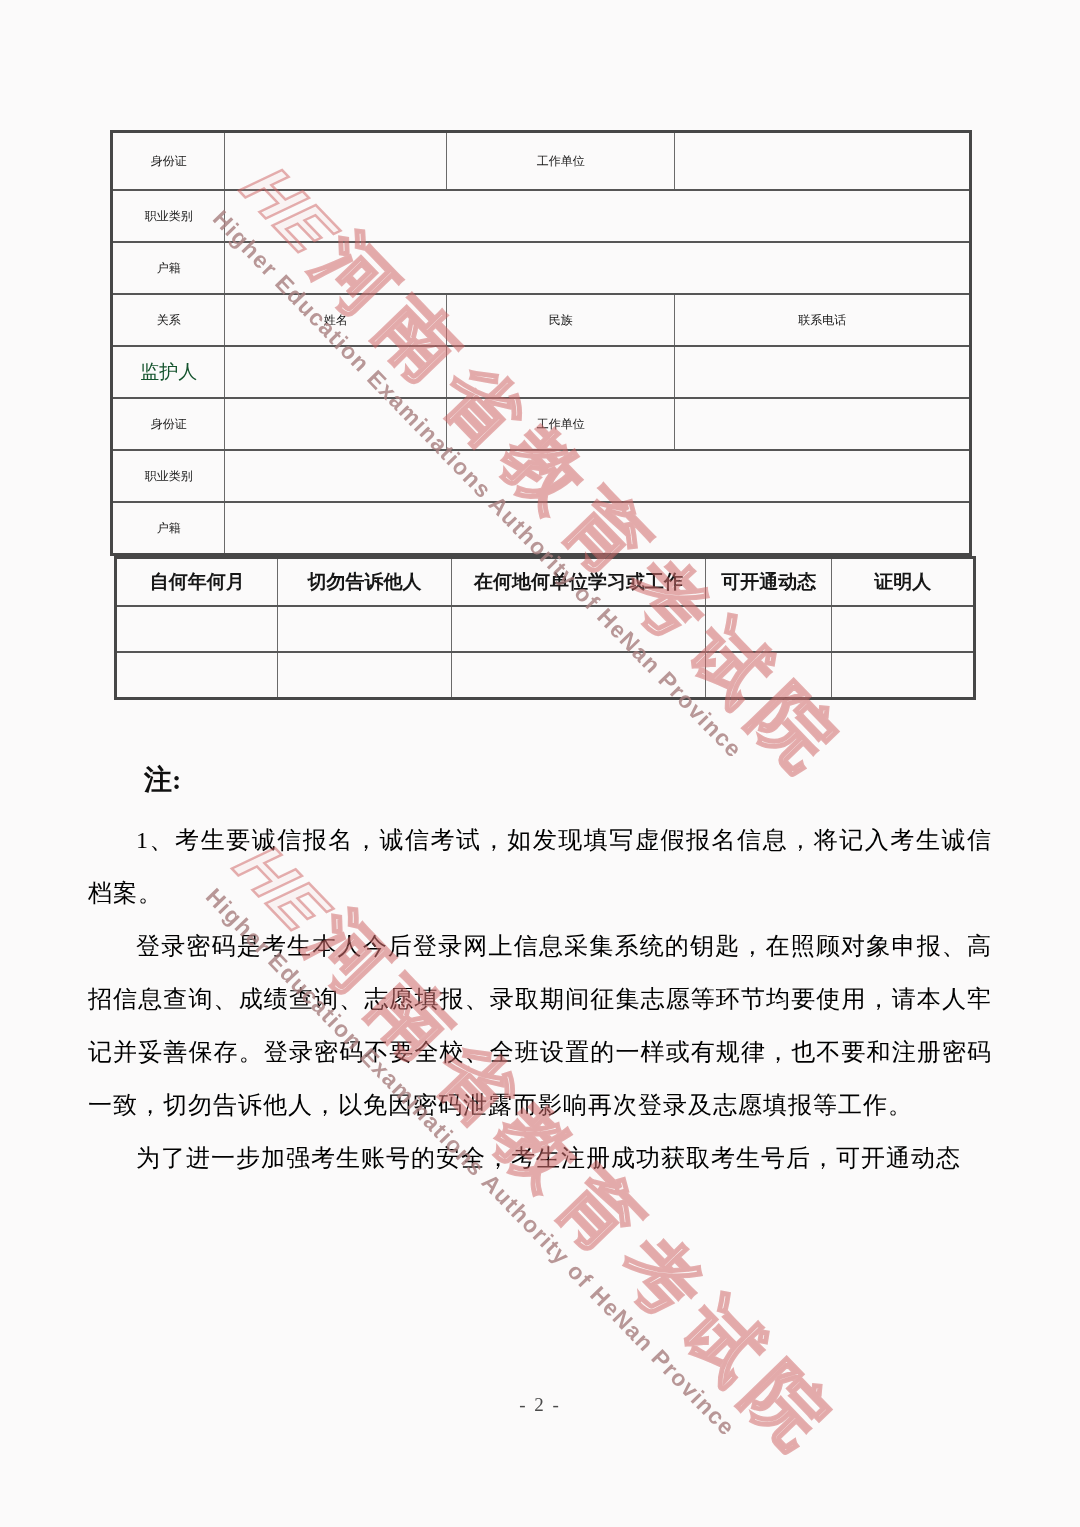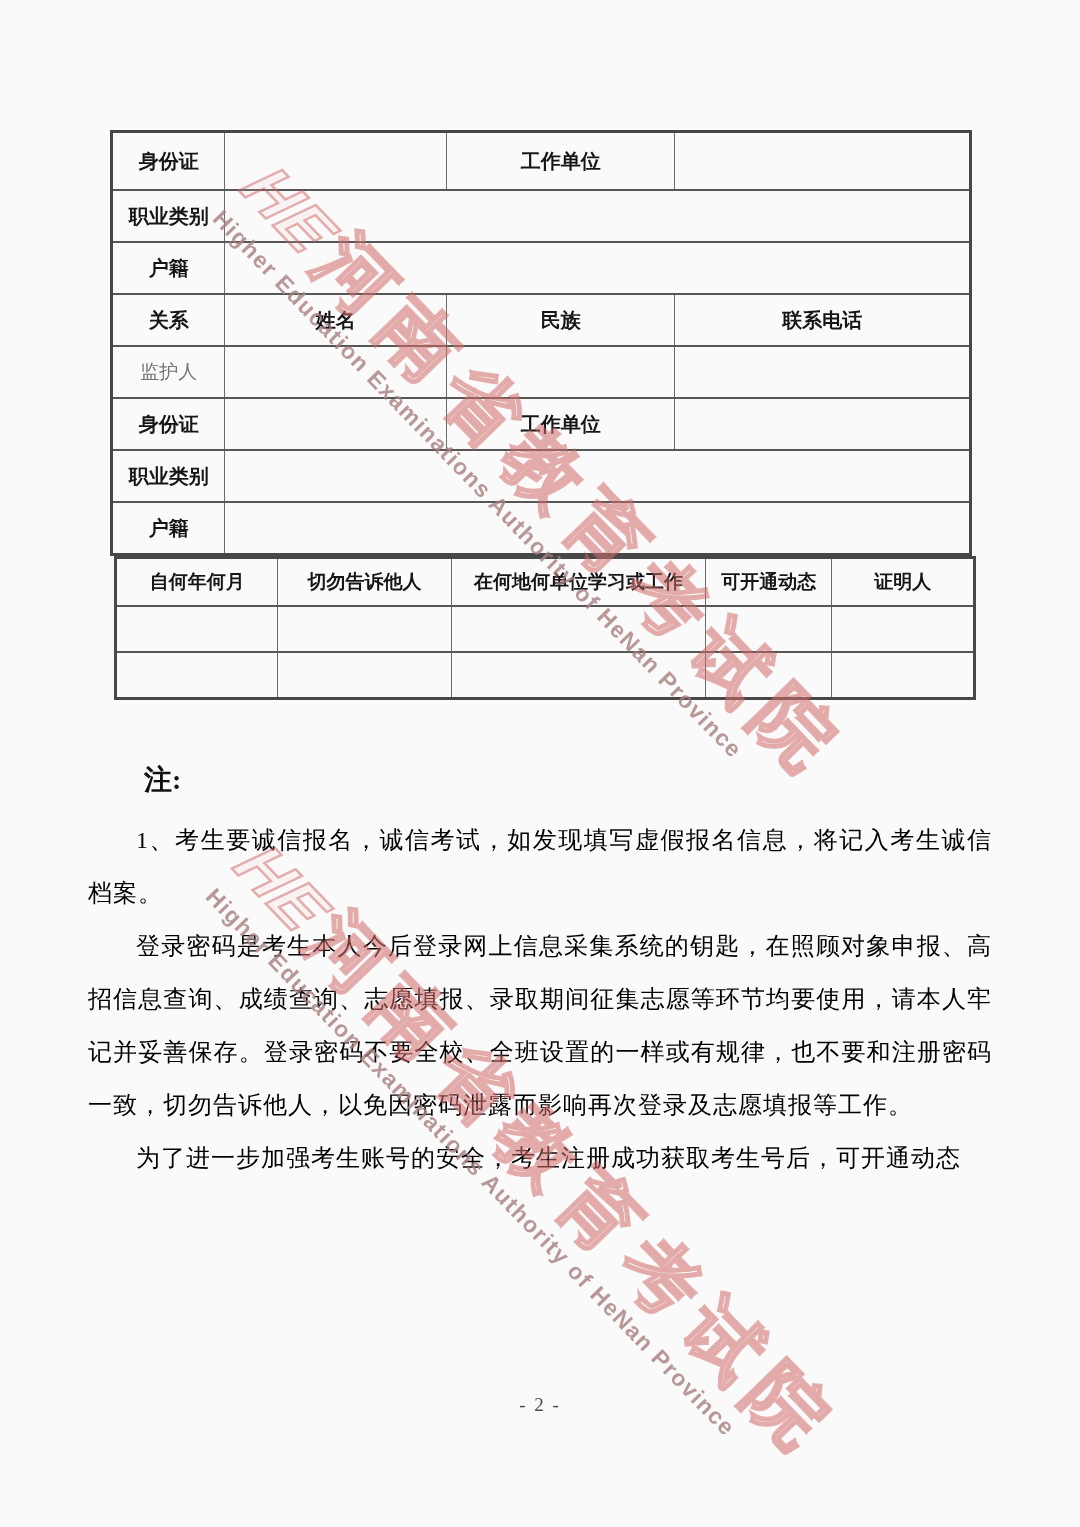--- a/index.html
+++ b/index.html
@@ -44,27 +44,27 @@
     border-left:1px solid #6a6a6a; border-right:1px solid #6a6a6a;
     border-top:2px solid #565656; border-bottom:2px solid #565656;
     text-align:center; vertical-align:middle; padding:0; overflow:hidden;
   }
   .tbl1 tr td { height:50px; }
   .tbl1 tr.first td { height:56px; }
   .tbl2 tr.hrow td { height:46px; }
   .tbl2 tr td { height:44px; }
   .lbl {
     font-family:"Liberation Sans","DejaVu Sans",sans-serif;
-    font-weight:bold; font-size:20px; color:#161616;
+    font-weight:normal; font-size:12px; color:#161616;
   }
   .hdr {
     font-family:"Liberation Sans","DejaVu Sans",sans-serif;
     font-weight:bold; font-size:19px; color:#161616;
   }
-  .guardian { font-size:19px; color:#737373; }
+  .guardian { font-size:19px; color:#14532d; }
   .date-val { font-size:19px; color:#4c4c4c; letter-spacing:1px; }
 
   
   .notes { position:absolute; z-index:2; left:88px; top:764px; width:904px; }
   .notes-heading {
     font-size:28px; font-weight:bold; color:#101010;
     margin:0 0 18px 56px; line-height:32px;
   }
   .notes p {
     margin:0; font-size:24px; line-height:53px; letter-spacing:1px;

